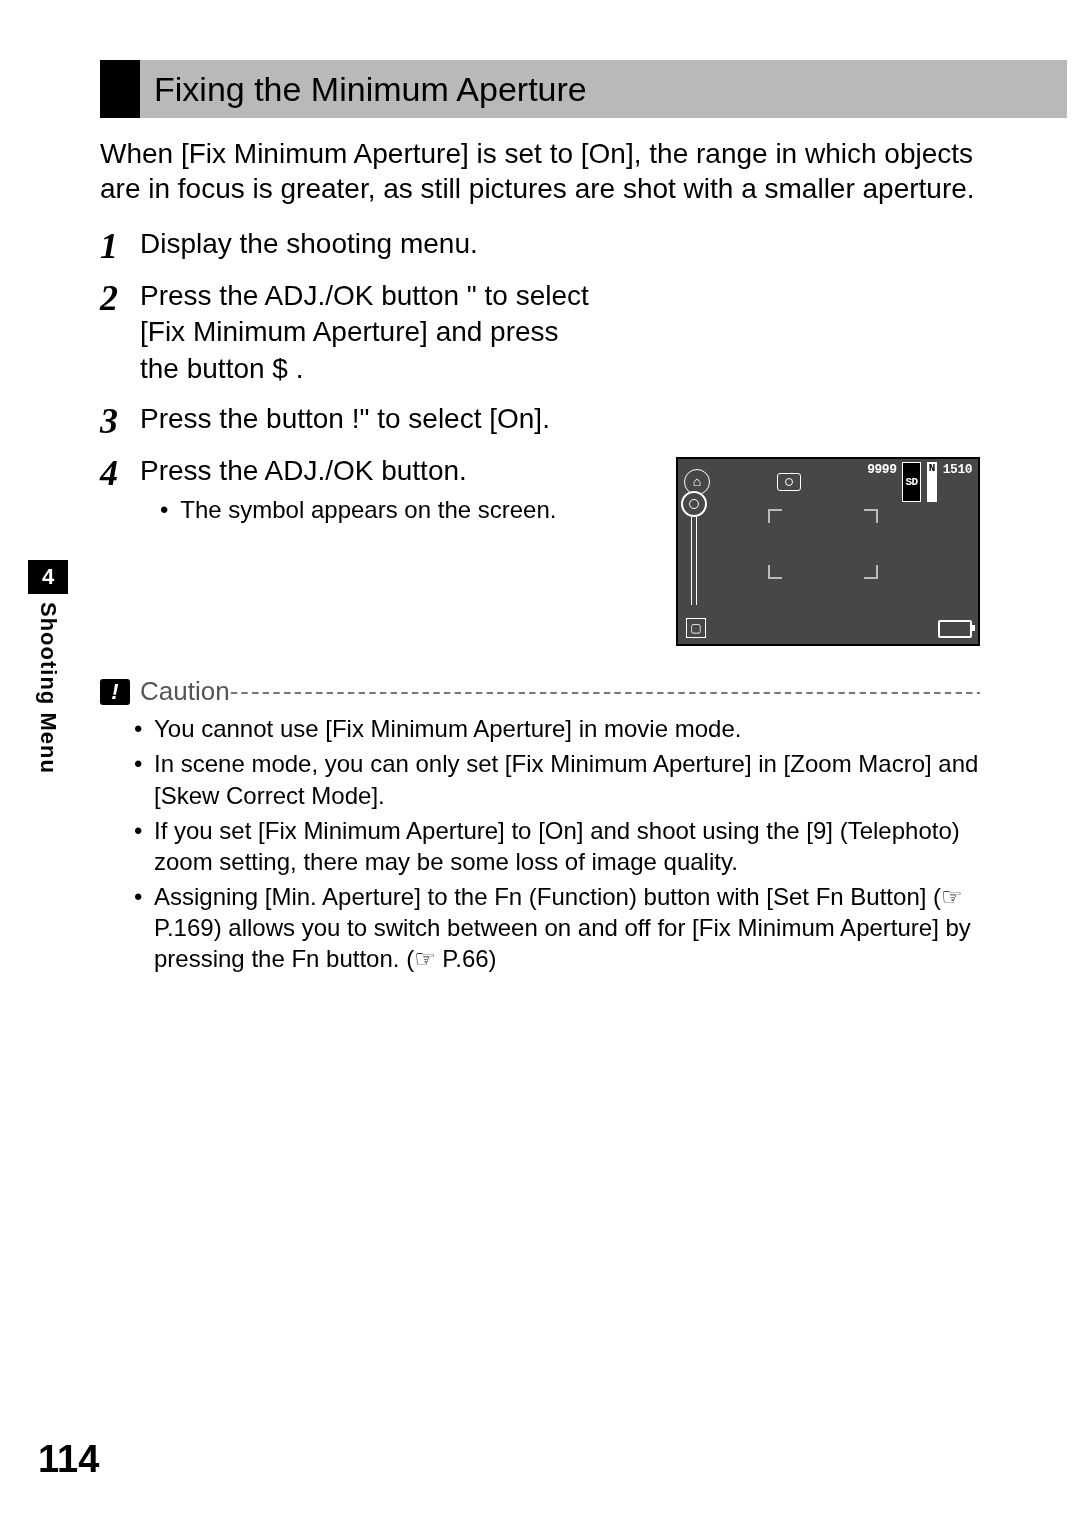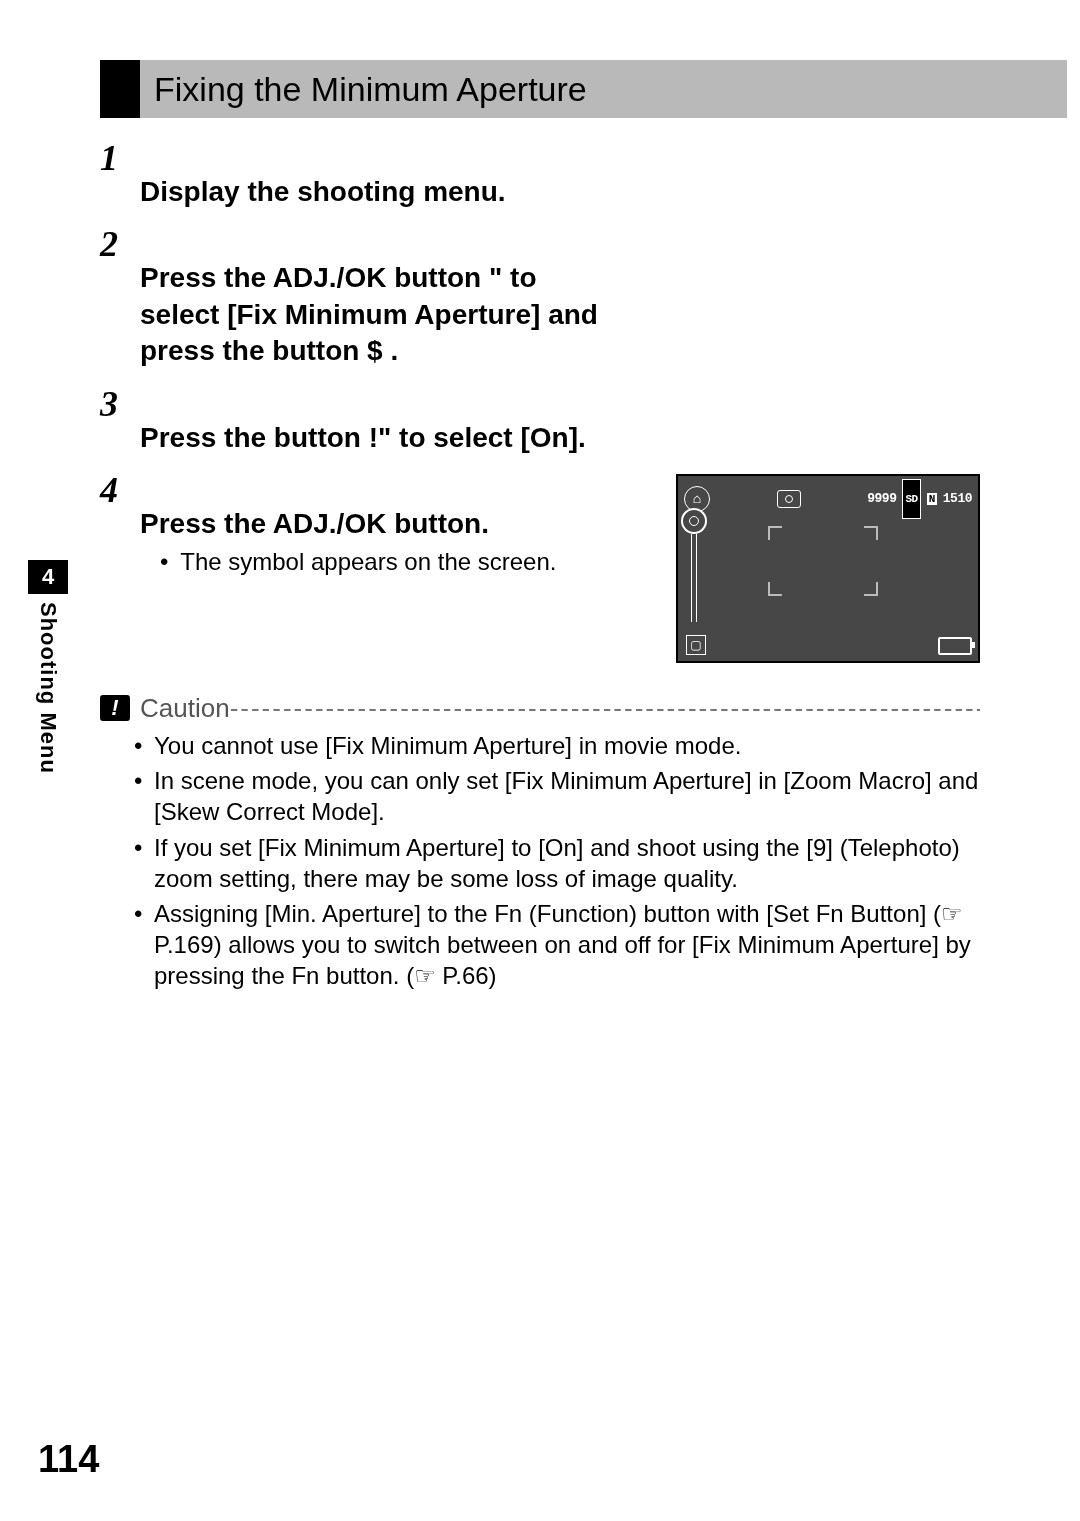--- a/index.html
+++ b/index.html
@@ -54,24 +54,23 @@
     font-weight: bold;
     font-size: 36px;
     width: 40px;
     line-height: 1;
     padding-top: 2px;
   }
   .step-body {
     flex: 1;
   }
   .step-title {
-    font-weight: bold;
+    font-weight: normal;
     font-size: 28px;
     line-height: 1.3;
-    margin-top: 36px;
   }
   .step-sub {
     margin: 4px 0 0 20px;
     font-size: 24px;
     line-height: 1.3;
   }
   .step-sub .dot {
     display: inline-block;
     width: 14px;
   }
@@ -104,21 +103,21 @@
   .cs-camicon {
     width: 22px; height: 16px; border: 1px solid #fff; border-radius: 3px;
     position: relative;
   }
   .cs-camicon::after {
     content: ""; position: absolute; left: 50%; top: 50%;
     transform: translate(-50%,-50%);
     width: 6px; height: 6px; border: 1px solid #fff; border-radius: 50%;
   }
   .cs-topright {
-    display: flex; align-items: center; gap: 6px;
+    display: flex; gap: 6px;
     font-weight: bold; font-size: 13px; letter-spacing: -0.5px;
   }
   .cs-sdbadge { background:#000; color:#fff; padding:13px 2px; font-size:11px; border:1px solid #fff; }
   .cs-nbadge { background:#fff; color:#000; padding:0 2px; font-size:11px; }
   .cs-focus {
     position: absolute; left: 90px; top: 50px; width: 110px; height: 70px;
   }
   .cs-corner { position:absolute; width:12px; height:12px; border:2px solid #bbb; }
   .cs-tl { top:0; left:0; border-right:none; border-bottom:none; }
   .cs-tr { top:0; right:0; border-left:none; border-bottom:none; }
@@ -212,20 +211,21 @@
 </head>
 <body>
 
 <div class="page">
 
   <div class="title-bar">
     <div class="title-blackbox"></div>
     <div class="title-greybox">Fixing the Minimum Aperture</div>
   </div>
 
+  <div class="intro">When [Fix Minimum Aperture] is set to [On], the range in which objects are in focus is greater, as still pictures are shot with a smaller aperture.</div>
 
   <div class="steps">
 
     <div class="step">
       <div class="step-num">1</div>
       <div class="step-body">
         <div class="step-title">Display the shooting menu.</div>
       </div>
     </div>
 

